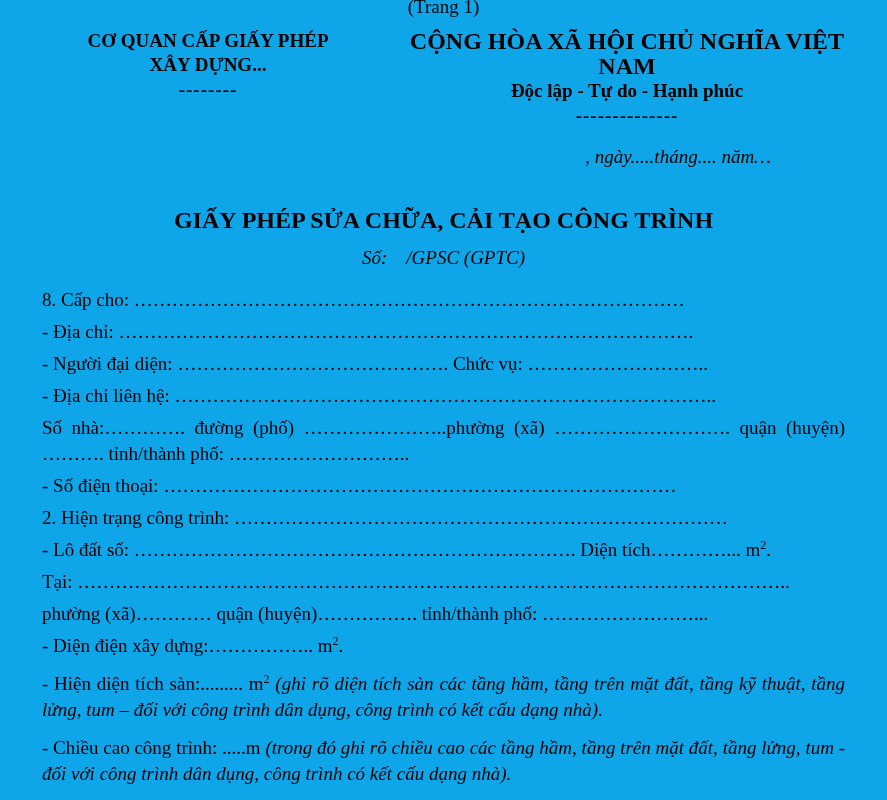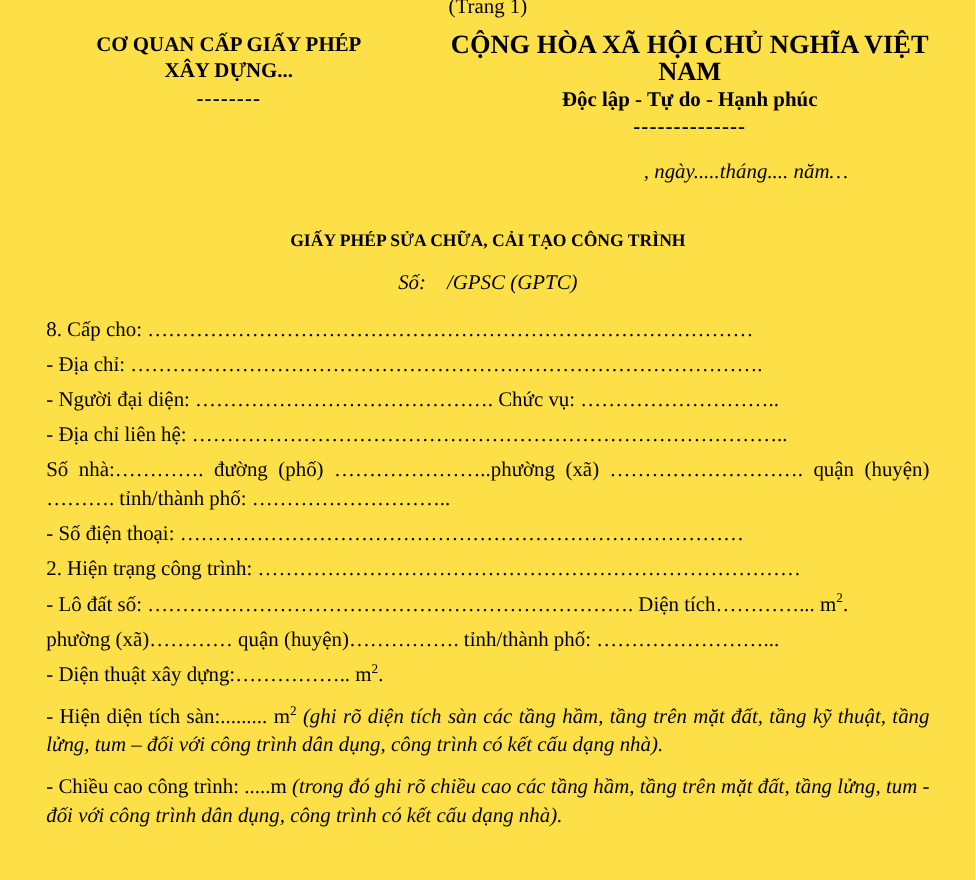--- a/index.html
+++ b/index.html
@@ -1,34 +1,34 @@
 <!DOCTYPE html>
 <html lang="vi"><head>
 <meta charset="utf-8">
 <style>
   html,body{margin:0;padding:0;background:#ffffff;}
   .page{
-    width:887px;height:800px;background:#fde047;color:#000;
+    width:887px;height:800px;background:#0ea5e9;color:#000;
     font-family:"Liberation Serif","DejaVu Serif",serif;
     font-size:19px;overflow:hidden;position:relative;
   }
   .trang{text-align:center;margin-top:-5px;line-height:24px;}
   .header-row{display:flex;margin-top:10px;padding-left:23px;}
   .hdr-left{width:330px;margin-left:20px;text-align:center;}
   .hdr-right{width:480px;margin-left:14px;text-align:center;}
   .hdr-line{font-weight:bold;line-height:24px;}
   .hdr-right .first{font-size:24px;line-height:25px;}
   .dashes{line-height:26px;letter-spacing:1px;font-weight:bold;}
   .date-line{
     margin-top:16px;text-align:right;padding-right:116px;
     font-style:italic;line-height:24px;
   }
   .title{
     margin-top:38px;text-align:center;font-weight:bold;
-    font-size:16px;line-height:26px;
+    font-size:24px;line-height:26px;
   }
   .subtitle{margin-top:12px;text-align:center;line-height:26px;white-space:pre-wrap;font-style:italic;}
   .form{margin:16px 42px 0 42px;text-align:justify;}
   .line{margin:0 0 6px 0;line-height:26px;}
   .line.gap{margin-top:12px;}
   .i{font-style:italic;}
   .sup{font-size:12px;vertical-align:super;line-height:0;}
 </style>
 </head>
 <body>
@@ -58,19 +58,20 @@
 
   <div class="form">
       <p class="line"><span>8. Cấp cho: ……………………………………………………………………………</span></p>
       <p class="line"><span>- Địa chỉ: ……………………………………………………………………………….</span></p>
       <p class="line"><span>- Người đại diện: ……………………………………. Chức vụ: ………………………..</span></p>
       <p class="line"><span>- Địa chỉ liên hệ: …………………………………………………………………………..</span></p>
       <p class="line"><span>Số nhà:…………. đường (phố) …………………..phường (xã) ………………………. quận (huyện) ………. tỉnh/thành phố: ………………………..</span></p>
       <p class="line"><span>- Số điện thoại: ………………………………………………………………………</span></p>
       <p class="line"><span>2. Hiện trạng công trình: ……………………………………………………………………</span></p>
       <p class="line"><span>- Lô đất số: ……………………………………………………………. Diện tích…………... m</span><span class="sup">2</span><span>.</span></p>
+      <p class="line"><span>Tại: …………………………………………………………………………………………………..</span></p>
       <p class="line"><span>phường (xã)………… quận (huyện)……………. tỉnh/thành phố: ……………………...</span></p>
-      <p class="line"><span>- Diện thuật xây dựng:…………….. m</span><span class="sup">2</span><span>.</span></p>
+      <p class="line"><span>- Diện điện xây dựng:…………….. m</span><span class="sup">2</span><span>.</span></p>
       <p class="line gap"><span>- Hiện diện tích sàn:......... m</span><span class="sup">2</span><span> </span><span class="i">(ghi rõ diện tích sàn các tầng hầm, tầng trên mặt đất, tầng kỹ thuật, tầng lửng, tum – đối với công trình dân dụng, công trình có kết cấu dạng nhà).</span></p>
       <p class="line gap"><span>- Chiều cao công trình: .....m </span><span class="i">(trong đó ghi rõ chiều cao các tầng hầm, tầng trên mặt đất, tầng lửng, tum - đối với công trình dân dụng, công trình có kết cấu dạng nhà).</span></p>
     </div>
 
 </div>
 
 </body></html>

